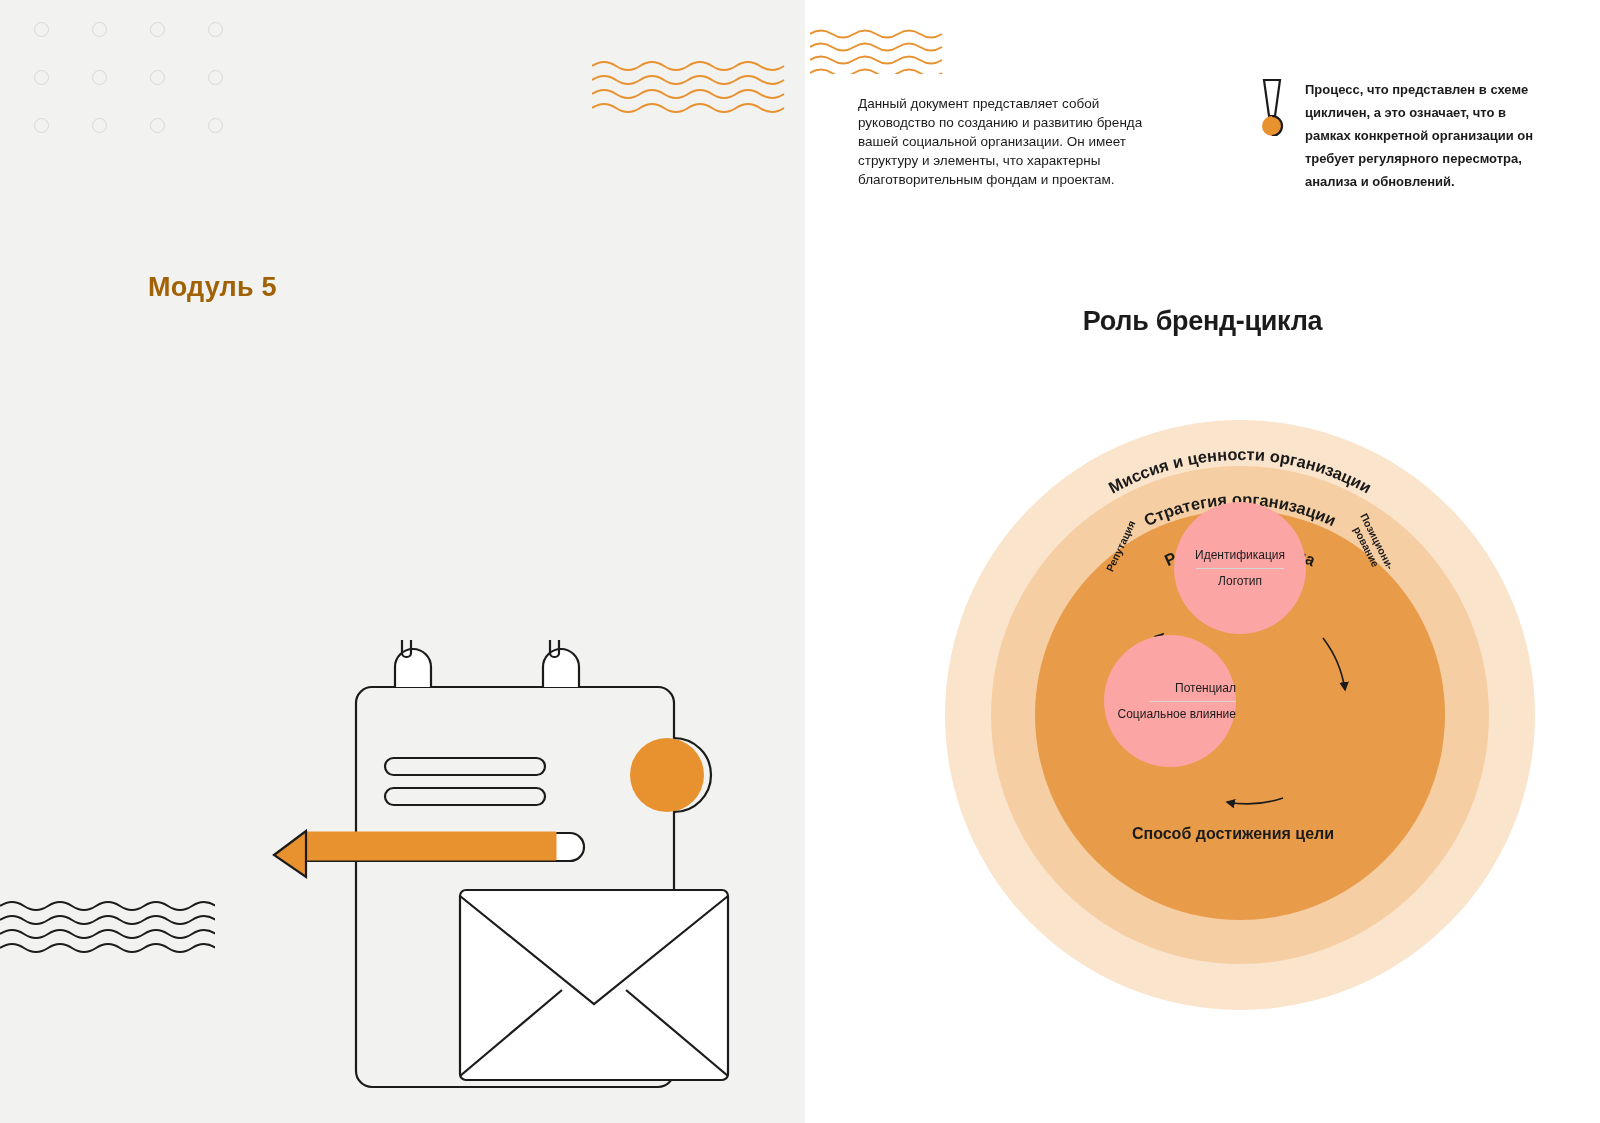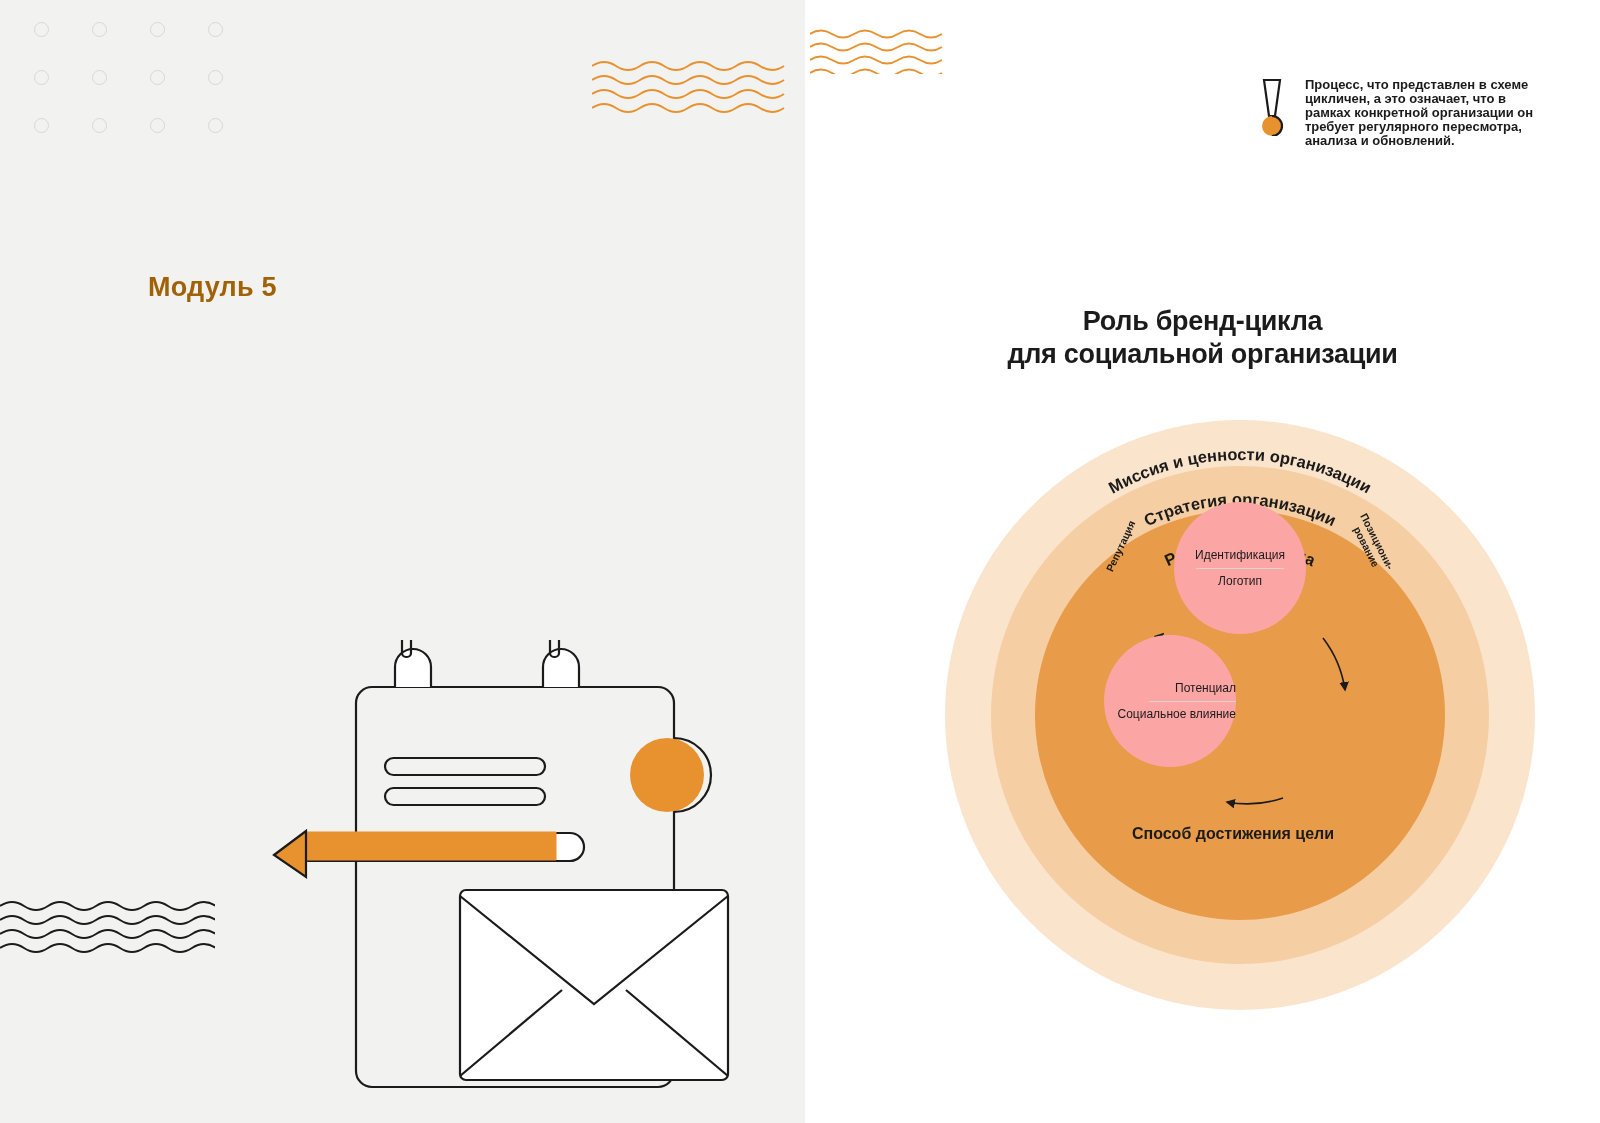--- a/index.html
+++ b/index.html
@@ -106,21 +106,21 @@
     gap: 12px;
     align-items: flex-start;
   }
   .note-icon {
     flex: none;
     width: 38px; height: 58px;
     position: relative;
   }
   .note-text {
     font-size: 13px;
-    line-height: 14px;
+    line-height: 23px;
     font-weight: bold;
     color: #1b1b1b;
   }
 
   .diagram-title {
     position: absolute;
     left: 0; right: 0; top: 305px;
     text-align: center;
     font-size: 27px;
     line-height: 33px;
@@ -279,35 +279,35 @@
 
     <svg class="rp-wave" viewBox="0 0 145 46">
       <g fill="none" stroke="#E8922F" stroke-width="2">
         <path d="M0,6 q11,-7 22,0 t22,0 t22,0 t22,0 t22,0 t22,0"></path>
         <path d="M0,19 q11,-7 22,0 t22,0 t22,0 t22,0 t22,0 t22,0"></path>
         <path d="M0,32 q11,-7 22,0 t22,0 t22,0 t22,0 t22,0 t22,0"></path>
         <path d="M0,45 q11,-7 22,0 t22,0 t22,0 t22,0 t22,0 t22,0"></path>
       </g>
     </svg>
 
+    <p class="intro-text">Данный документ представляет собой руководство по созданию и развитию бренда вашей социальной организации. Он имеет структуру и элементы, что характерны благотворительным фондам и проектам.</p>
 
     <div class="note-box">
       <div class="note-icon">
         <svg viewBox="0 0 38 58" width="38" height="58">
           <path d="M9,2 h16 l-5,36 h-6 z" fill="none" stroke="#1b1b1b" stroke-width="2.2"></path>
           <circle cx="17" cy="48" r="10" fill="#E8922F"></circle>
           <path d="M17,38 a10,10 0 0 1 0,20" fill="none" stroke="#1b1b1b" stroke-width="2.2"></path>
         </svg>
       </div>
       <div class="note-text">Процесс, что представлен в схеме цикличен,  а это означает, что в рамках конкретной организации он требует регулярного пересмотра, анализа и обновлений.</div>
     </div>
 
     <div class="diagram-title">
       <div>Роль бренд-цикла</div>
-      <div>для социальной организации</div>
     </div>
 
     <div class="diagram-wrap">
 
       <div class="ring ring-1"></div>
       <div class="ring ring-2"></div>
       <div class="ring ring-3"></div>
 
       <svg class="arc-label" viewBox="0 0 590 590">
         <defs>

